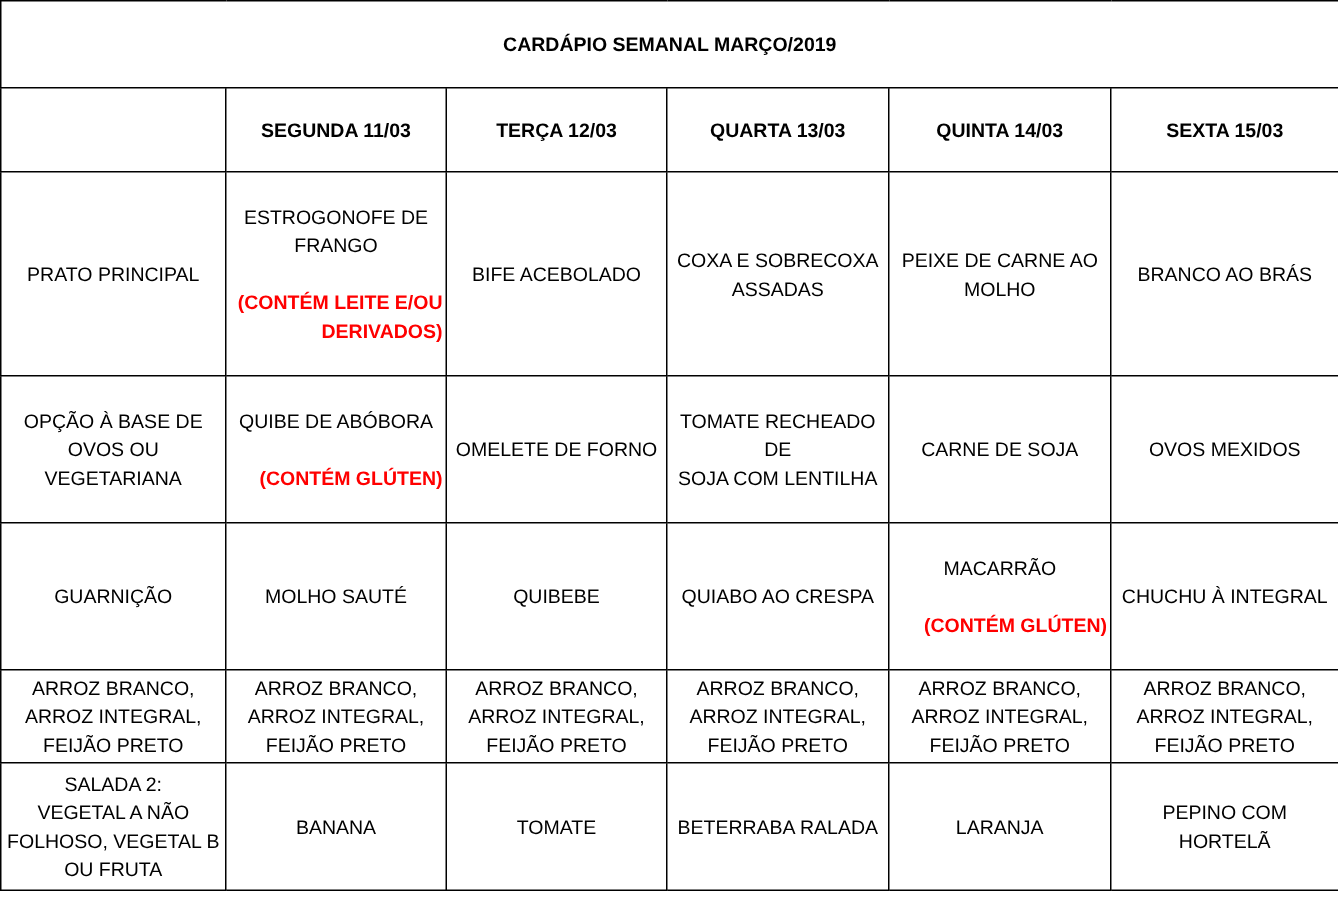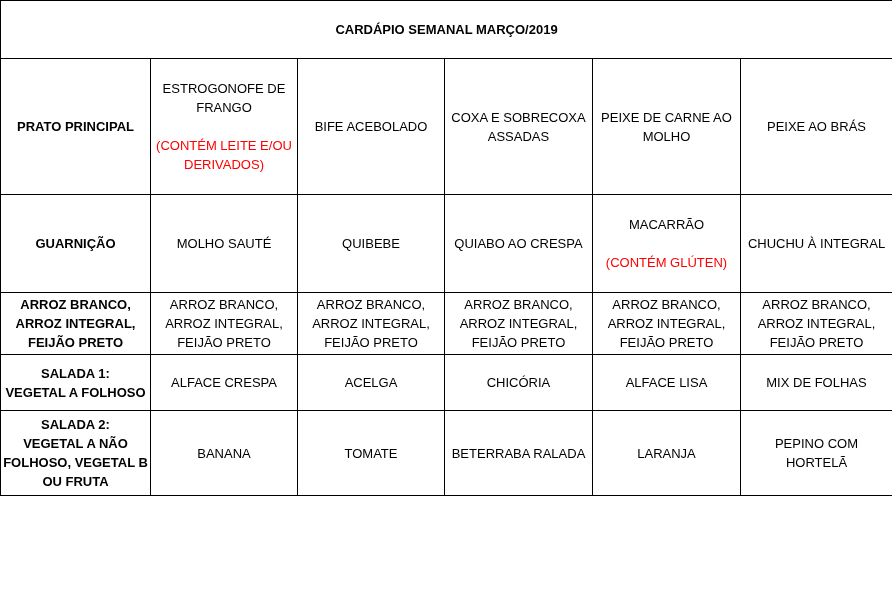--- a/index.html
+++ b/index.html
@@ -4,23 +4,23 @@
 <style>
   :root { --allergen: #FF0000; --ink: #000000; --line: #000000; --bg: #FFFFFF; }
   * { box-sizing: border-box; }
   html, body { margin: 0; padding: 0; background: var(--bg); }
   body { width: 892px; font-family: "Liberation Sans", sans-serif; color: var(--ink); }
   table.menu { width: 892px; border-collapse: collapse; table-layout: fixed; }
   td { border: 1px solid var(--line); text-align: center; vertical-align: middle;
        padding: 1px 2px; white-space: pre-line; font-size: 13px; line-height: 19px; }
   td.title { font-weight: bold; }
   td.head  { font-weight: bold; }
-  td.label { font-weight: bold; }
+  td.label { font-weight: normal; }
   .cell-text { display: block; }
-  .allergen { display: block; color: var(--allergen); font-weight: normal; }
+  .allergen { display: block; color: var(--allergen); font-weight: bold; text-align: right; }
   tr.r-title  { height: 58px; }
   tr.r-header { height: 56px; }
   tr.r1 { height: 84px; }
   tr.r2 { height: 61px; }
   tr.r3 { height: 56px; }
   tr.r4 { height: 62px; }
   tr.r5 { height: 56px; }
   tr.r6 { height: 85px; }
   col.c0 { width: 150px; }
   col.c1 { width: 147px; }
@@ -39,37 +39,59 @@
       <col class="c2">
       <col class="c3">
       <col class="c4">
       <col class="c5">
   </colgroup>
   <tbody>
     <tr class="r-title">
       <td class="title" colspan="6">CARDÁPIO SEMANAL MARÇO/2019</td>
     </tr>
 
+    <tr class="r-header">
+      <td class="label"></td>
+      <td class="head">SEGUNDA 11/03</td>
+      <td class="head">TERÇA 12/03</td>
+      <td class="head">QUARTA 13/03</td>
+      <td class="head">QUINTA 14/03</td>
+      <td class="head">SEXTA 15/03</td>
+    </tr>
 
     <tr class="r1">
       <td class="label">PRATO PRINCIPAL</td>
       <td>
         <span class="cell-text">ESTROGONOFE DE
 FRANGO</span>
         <span class="allergen">(CONTÉM LEITE E/OU
 DERIVADOS)</span>
       </td>
       <td>BIFE ACEBOLADO</td>
       <td>COXA E SOBRECOXA
 ASSADAS</td>
       <td>PEIXE DE CARNE AO
 MOLHO</td>
-      <td>PEIXE AO BRÁS</td>
+      <td>BRANCO AO BRÁS</td>
     </tr>
 
+    <tr class="r2">
+      <td class="label">OPÇÃO À BASE DE
+OVOS OU
+VEGETARIANA</td>
+      <td>
+        <span class="cell-text">QUIBE DE ABÓBORA</span>
+        <span class="allergen">(CONTÉM GLÚTEN)</span>
+      </td>
+      <td>OMELETE DE FORNO</td>
+      <td>TOMATE RECHEADO DE
+SOJA COM LENTILHA</td>
+      <td>CARNE DE SOJA</td>
+      <td>OVOS MEXIDOS</td>
+    </tr>
 
     <tr class="r3">
       <td class="label">GUARNIÇÃO</td>
       <td>MOLHO SAUTÉ</td>
       <td>QUIBEBE</td>
       <td>QUIABO AO CRESPA</td>
       <td>
         <span class="cell-text">MACARRÃO</span>
         <span class="allergen">(CONTÉM GLÚTEN)</span>
       </td>
@@ -90,29 +112,20 @@
 ARROZ INTEGRAL,
 FEIJÃO PRETO</td>
       <td>ARROZ BRANCO,
 ARROZ INTEGRAL,
 FEIJÃO PRETO</td>
       <td>ARROZ BRANCO,
 ARROZ INTEGRAL,
 FEIJÃO PRETO</td>
     </tr>
 
-    <tr class="r5">
-      <td class="label">SALADA 1:
-VEGETAL A FOLHOSO</td>
-      <td>ALFACE CRESPA</td>
-      <td>ACELGA</td>
-      <td>CHICÓRIA</td>
-      <td>ALFACE LISA</td>
-      <td>MIX DE FOLHAS</td>
-    </tr>
 
     <tr class="r6">
       <td class="label">SALADA 2:
 VEGETAL A NÃO
 FOLHOSO, VEGETAL B
 OU FRUTA</td>
       <td>BANANA</td>
       <td>TOMATE</td>
       <td>BETERRABA RALADA</td>
       <td>LARANJA</td>

